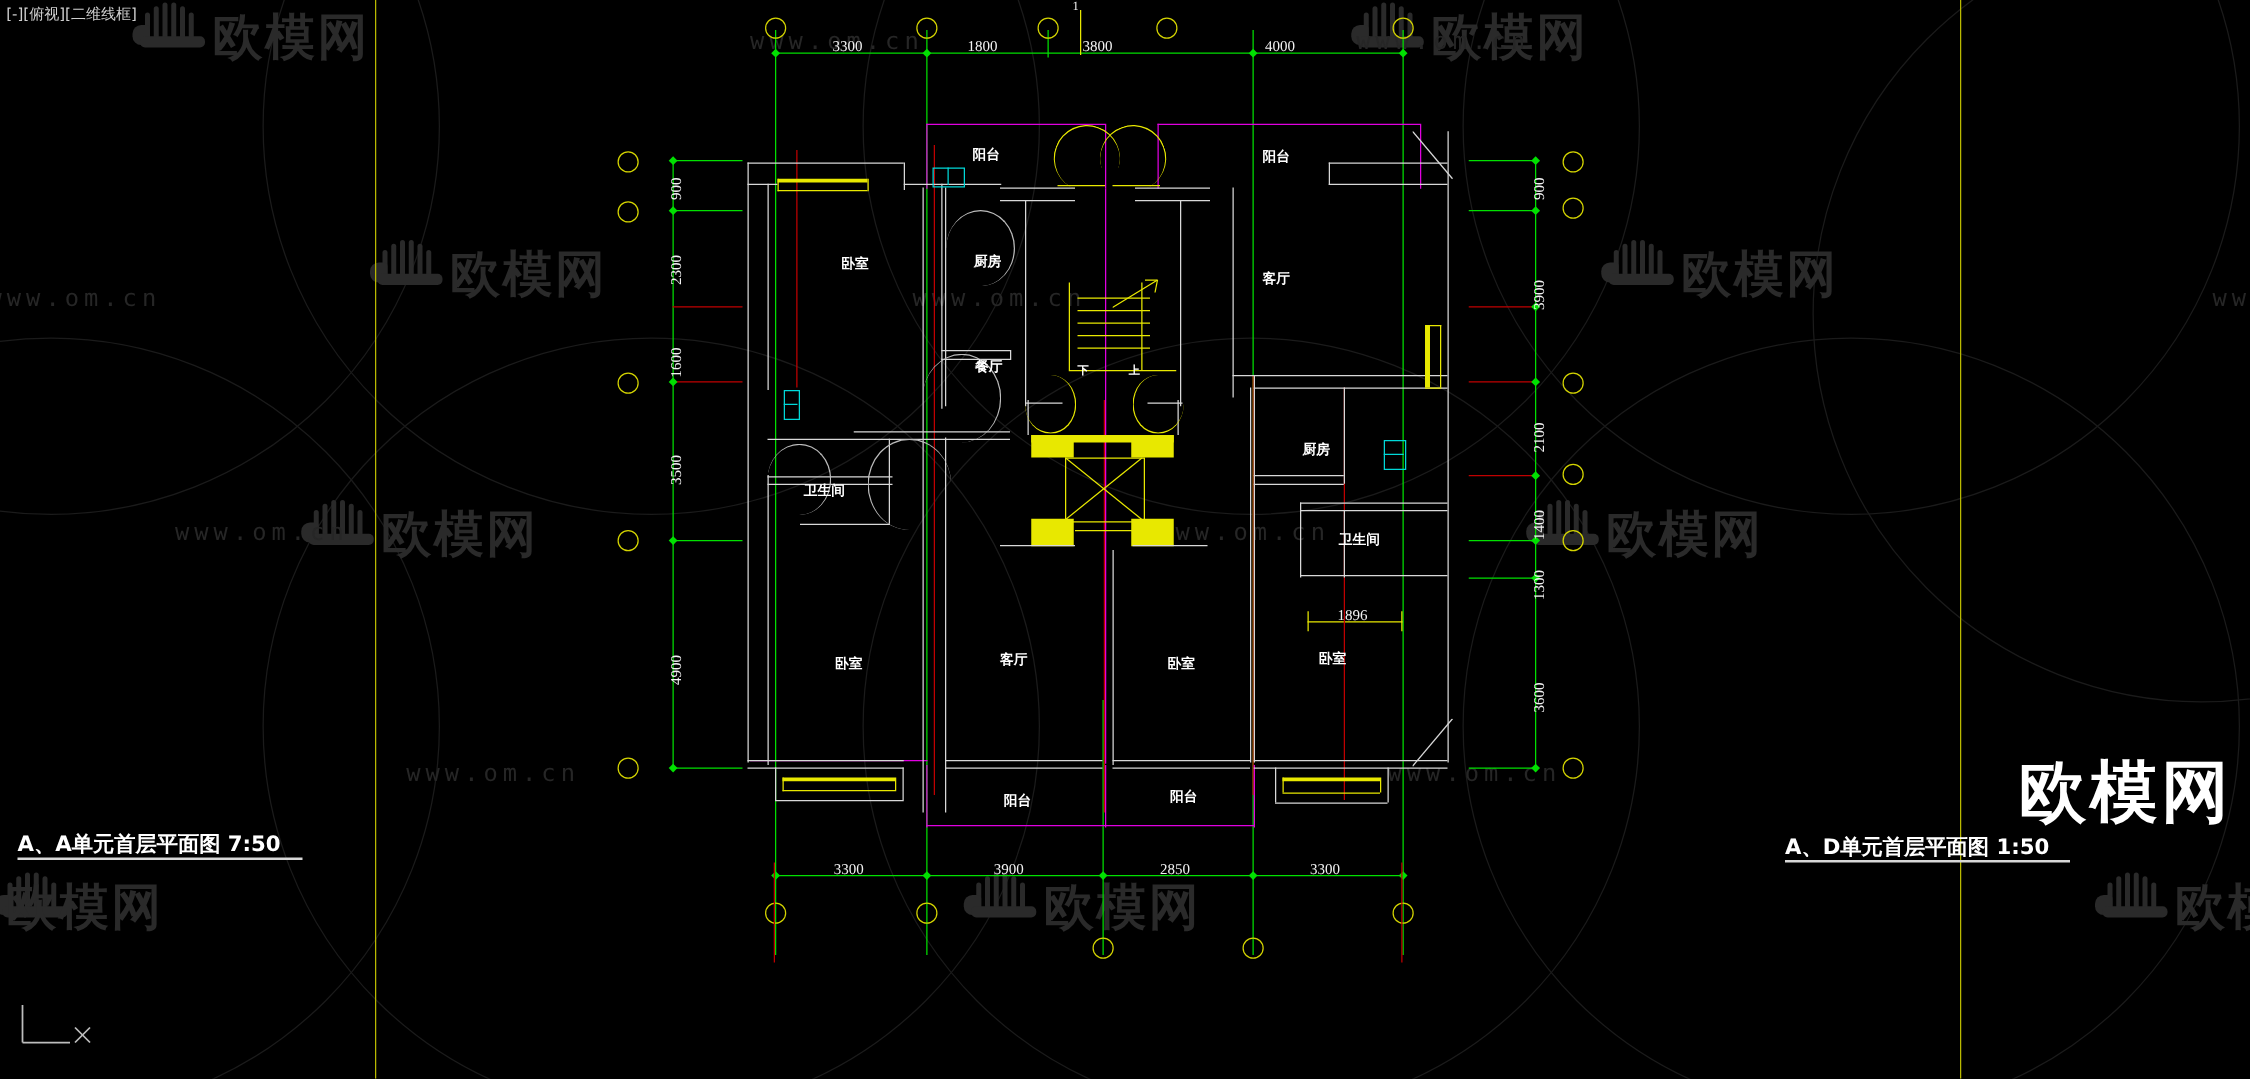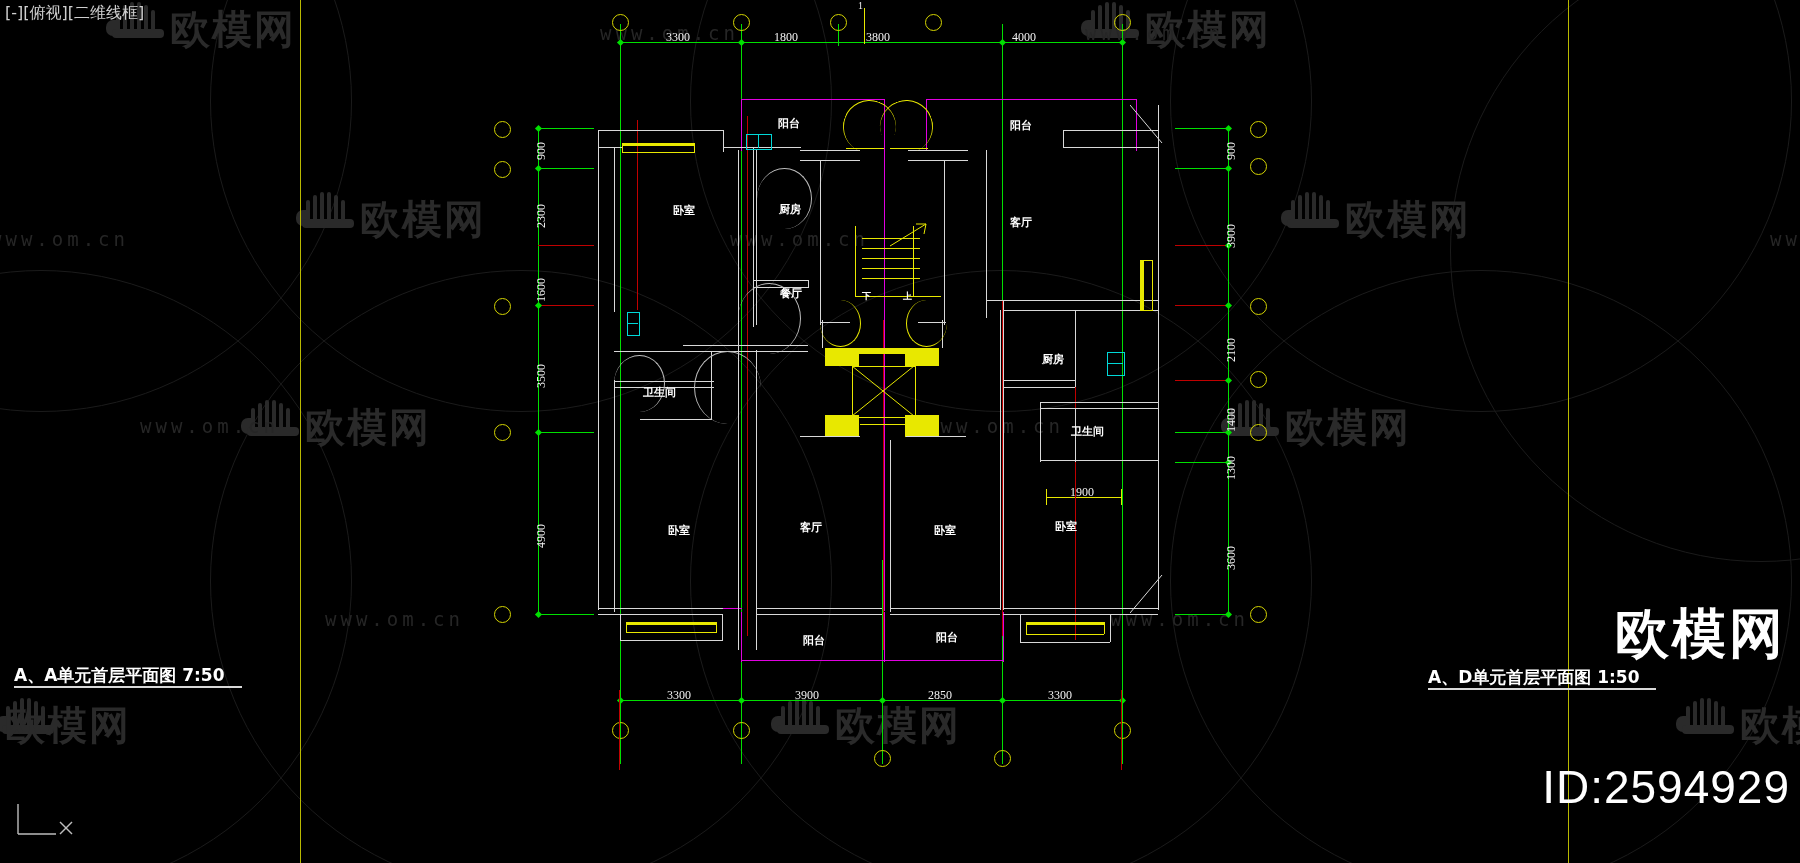--- a/index.html
+++ b/index.html
@@ -21,21 +21,21 @@
   .wm-sofa b{position:absolute;bottom:2px;left:-4px;width:14px;height:16px;background:#2a2a2a;
              border-radius:7px 3px 3px 7px;}
 
   
   .brand-big{position:absolute;right:14px;top:598px;color:#fff;font-size:54px;font-weight:bold;
              font-family:"DejaVu Sans", sans-serif;letter-spacing:3px;}
   .brand-id{position:absolute;right:10px;top:760px;color:#fff;font-size:46px;
             font-family:"Liberation Sans", sans-serif;letter-spacing:1px;}
 
   
-  .vp-label{position:absolute;left:5px;top:3px;font-size:16px;color:#cfcfcf;
+  .vp-label{position:absolute;left:5px;top:3px;font-size:12px;color:#cfcfcf;
             font-family:"DejaVu Sans", sans-serif;}
 
   
   .ucs{position:absolute;left:14px;top:800px;width:70px;height:46px;}
 
   
   .pg-border{position:absolute;top:0;bottom:0;width:1px;background:#b9b900;}
 
   
   .ln{position:absolute;}
@@ -309,21 +309,21 @@
   <div class="dim vert" style="left:1224px;top:160px;">900</div>
   <div class="dim vert" style="left:1224px;top:248px;">3900</div>
   <div class="dim vert" style="left:1224px;top:362px;">2100</div>
   <div class="dim vert" style="left:1224px;top:432px;">1400</div>
   <div class="dim vert" style="left:1224px;top:480px;">1300</div>
   <div class="dim vert" style="left:1224px;top:570px;">3600</div>
 
   <div class="ln h y" style="left:1046px;top:497px;width:76px;"></div>
   <div class="ln v y" style="left:1046px;top:489px;height:16px;"></div>
   <div class="ln v y" style="left:1121px;top:489px;height:16px;"></div>
-  <div class="dim" style="left:1070px;top:485px;">1900</div>
+  <div class="dim" style="left:1070px;top:485px;">1896</div>
 
   <div class="ln v r" style="left:747px;top:116px;height:520px;"></div>
   <div class="ln v r" style="left:637px;top:120px;height:190px;"></div>
   <div class="ln v r" style="left:883px;top:320px;height:330px;"></div>
   <div class="ln v r" style="left:1002px;top:300px;height:336px;"></div>
   <div class="ln v r" style="left:1075px;top:310px;height:330px;"></div>
   <div class="ln v r" style="left:619px;top:690px;height:80px;"></div>
   <div class="ln v r" style="left:1121px;top:690px;height:80px;"></div>
 
   <div class="ln h m" style="left:741px;top:99px;width:143px;"></div>
@@ -514,21 +514,20 @@
   <div class="rm" style="left:803px;top:633px;">阳台</div>
   <div class="rm" style="left:936px;top:630px;">阳台</div>
 
   <div class="title" style="left:14px;top:664px;">A、A单元首层平面图   7:50</div>
   <div class="title-rule" style="left:14px;top:686px;width:228px;"></div>
 
   <div class="title" style="left:1428px;top:666px;">A、D单元首层平面图   1:50</div>
   <div class="title-rule" style="left:1428px;top:688px;width:228px;"></div>
 
   <div class="brand-big">欧模网</div>
-  <div class="brand-id">ID:2594929</div>
 
   <svg class="ucs" viewBox="0 0 70 46">
     <line x1="4" y1="4" x2="4" y2="34" stroke="#bdbdbd" stroke-width="1.4"></line>
     <line x1="4" y1="34" x2="42" y2="34" stroke="#bdbdbd" stroke-width="1.4"></line>
     <line x1="46" y1="22" x2="58" y2="34" stroke="#bdbdbd" stroke-width="1.4"></line>
     <line x1="58" y1="22" x2="46" y2="34" stroke="#bdbdbd" stroke-width="1.4"></line>
   </svg>
 
 </div>
 

